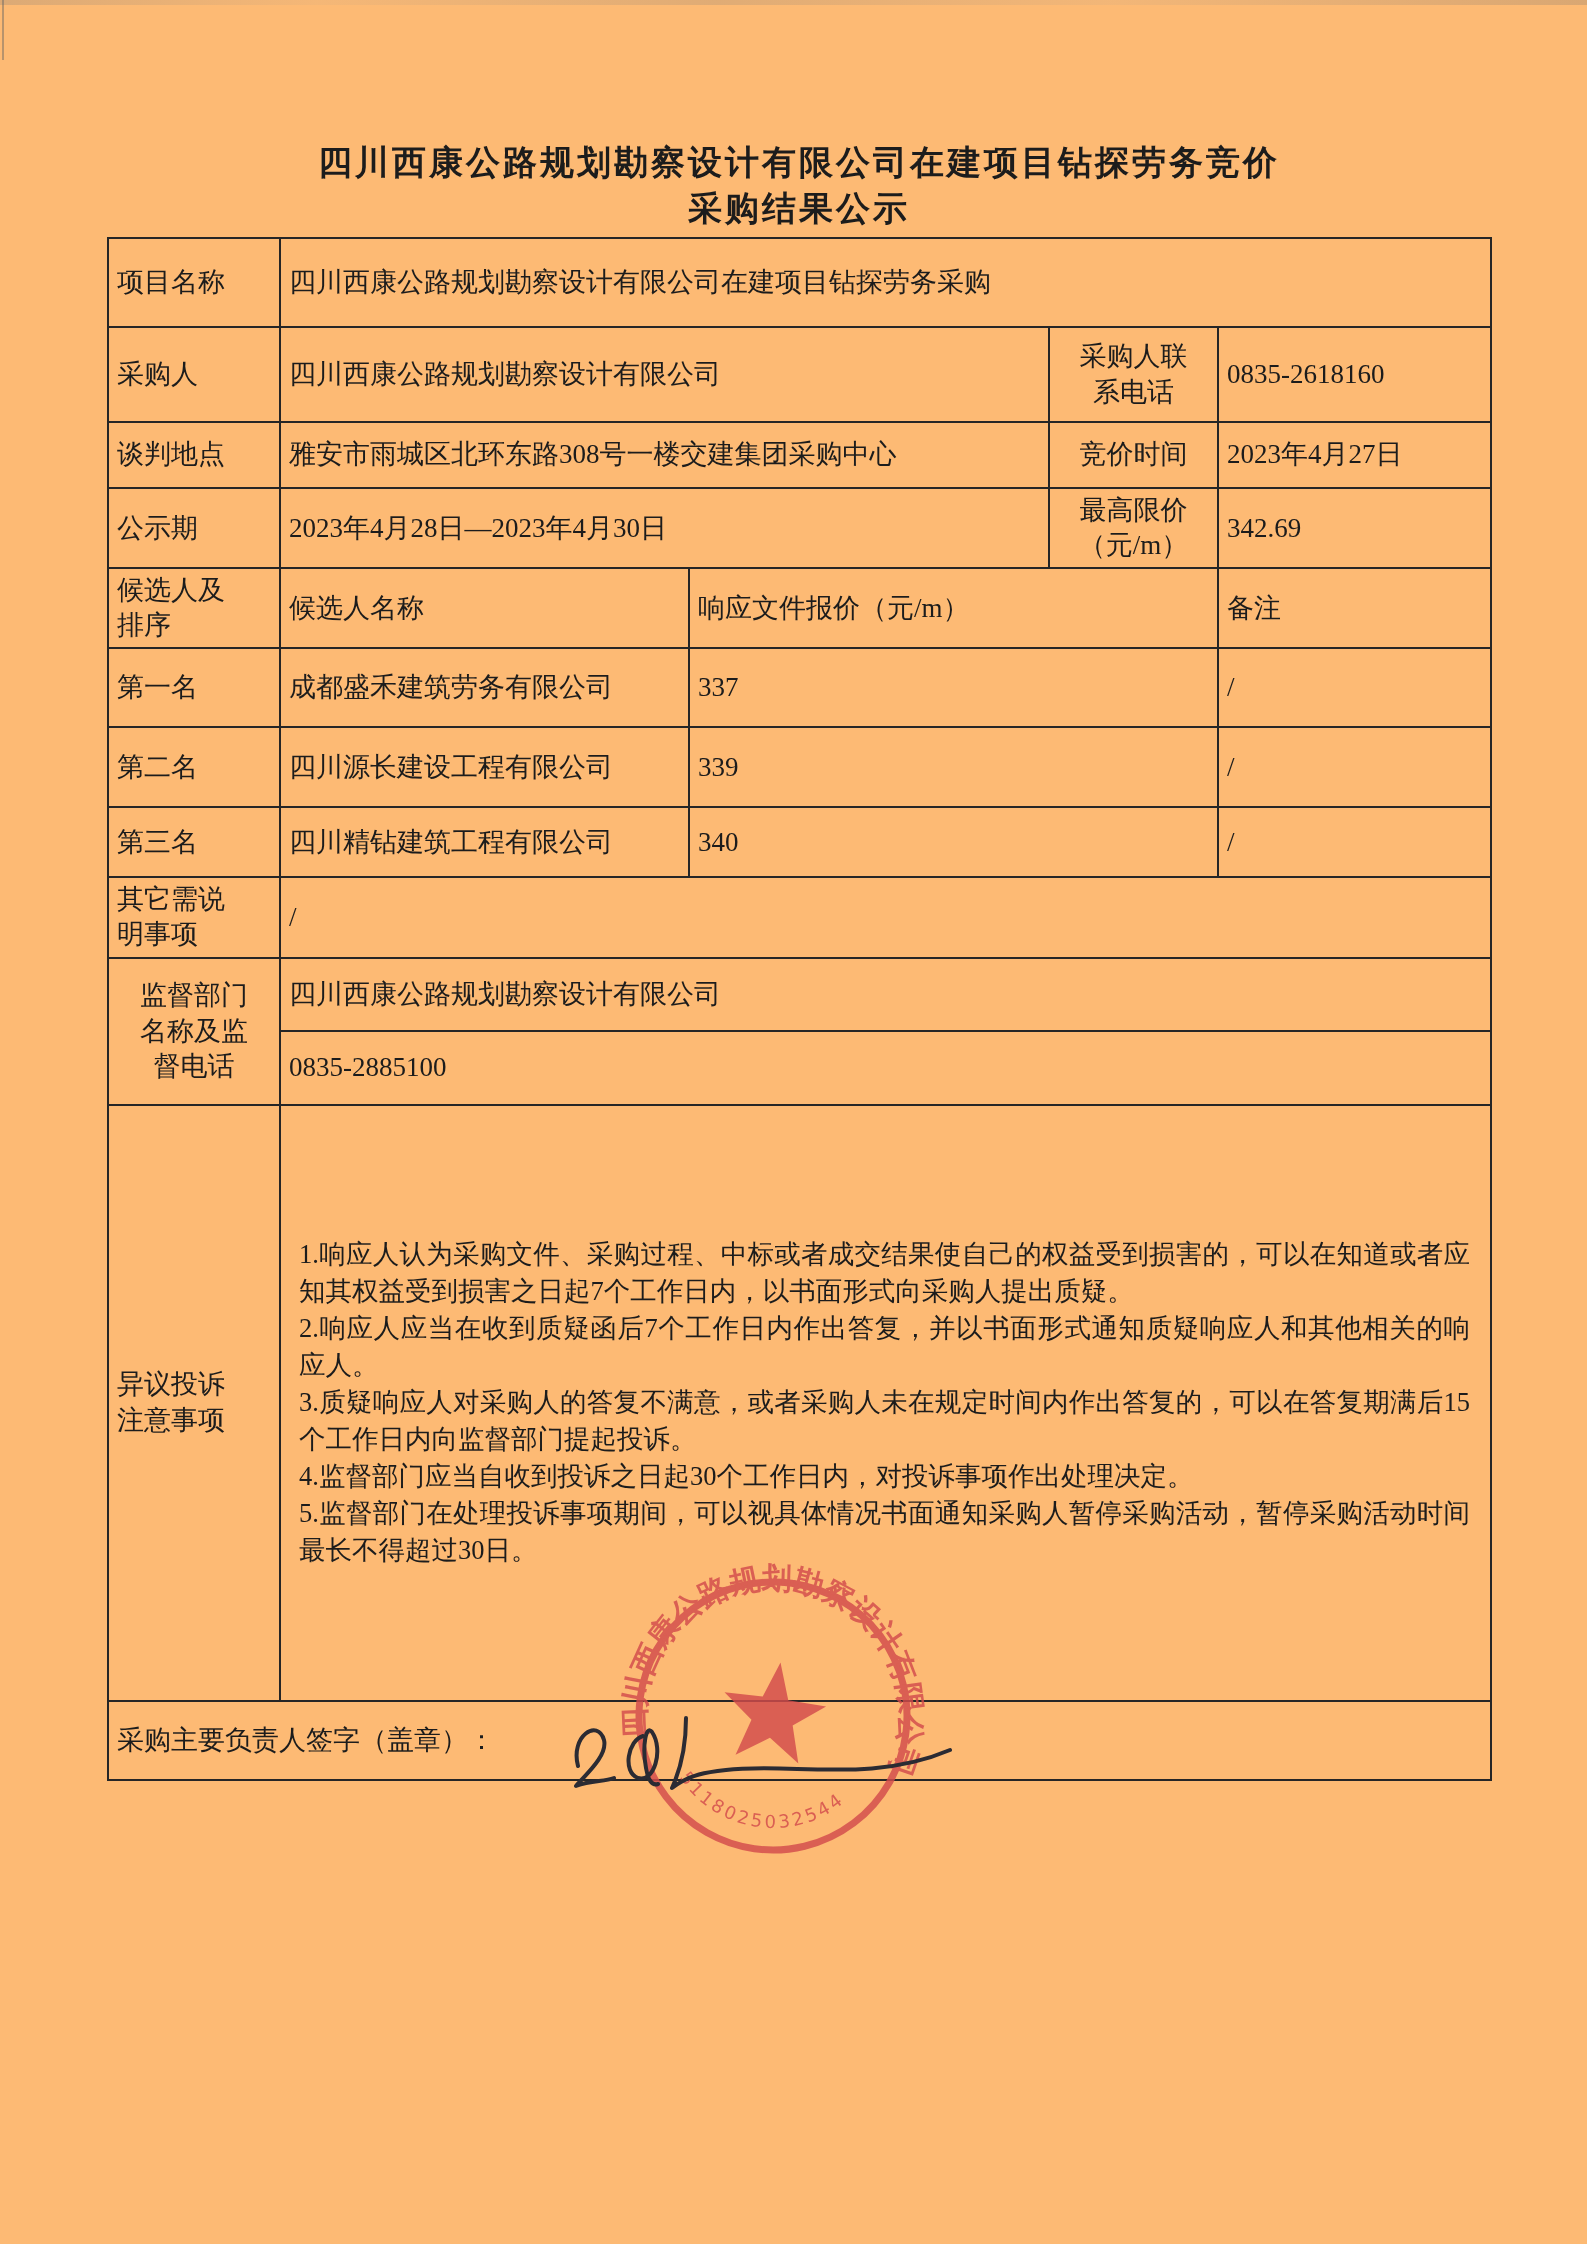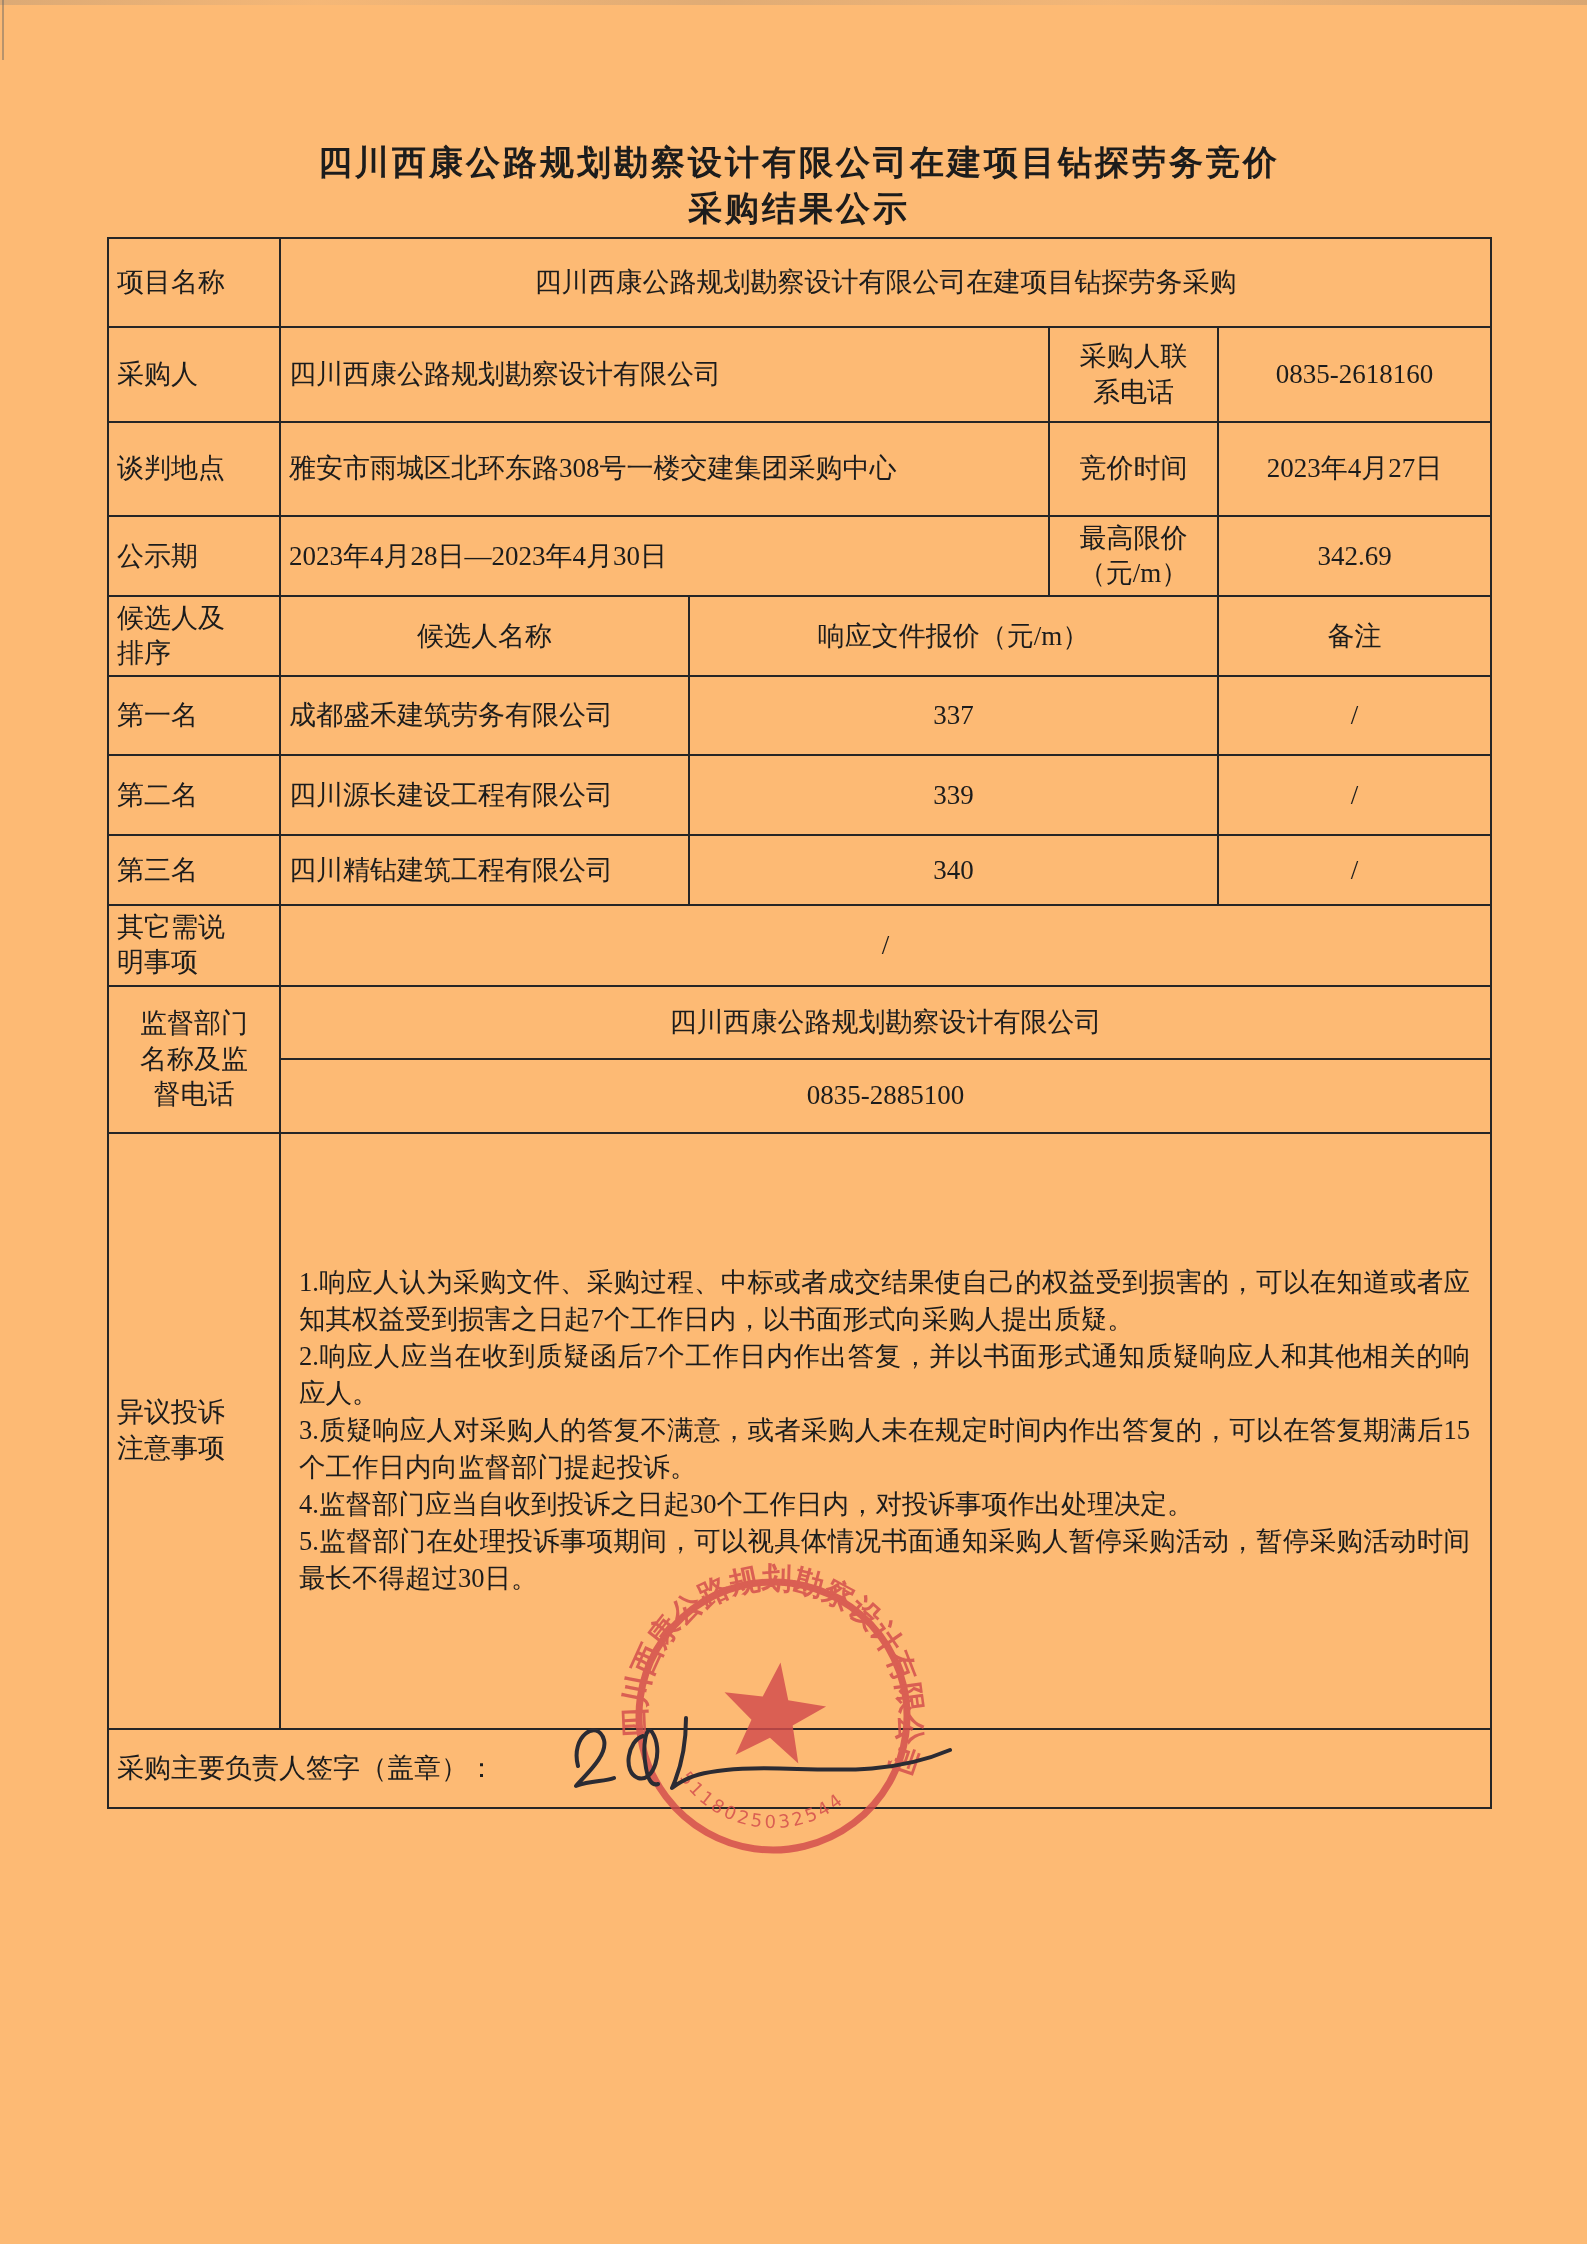--- a/index.html
+++ b/index.html
@@ -28,28 +28,28 @@
     border-collapse:collapse;table-layout:fixed;
   }
   table.main td{
     border:2px solid #262626;
     font-size:27px;
     vertical-align:middle;
     padding:4px 8px;
     line-height:1.3;
     overflow:hidden;
   }
-  .r1{height:89px}.r2{height:95px}.r3{height:94px}.r4{height:71px}
+  .r1{height:89px}.r2{height:95px}.r3{height:66px}.r4{height:71px}
   .r5{height:79px}.r6{height:79px}.r7{height:80px}.r8{height:70px}
   .r9{height:76px}.r10{height:73px}.r11{height:74px}.r12{height:596px}
   .r13{height:79px}
   td.lab{text-align:left;padding-left:10px;}
   td.lab-c{text-align:center;padding-left:4px;padding-right:4px;}
   .pre{white-space:pre-line;}
-  td.ctr{text-align:center;}
+  td.ctr{}
   td.lft{text-align:left;padding-left:14px;}
   .objection-box{
     padding:0 12px 0 10px;
     font-size:26.5px;line-height:37px;
     text-align:justify;
   }
   .sig-cell{position:relative;text-align:left;padding-left:22px;font-size:28px;border-radius:21px;}
   .signature-svg{position:absolute;left:540px;top:1688px;z-index:3;}
   .stamp-svg{position:absolute;left:592px;top:1535px;z-index:2;}
 </style>

